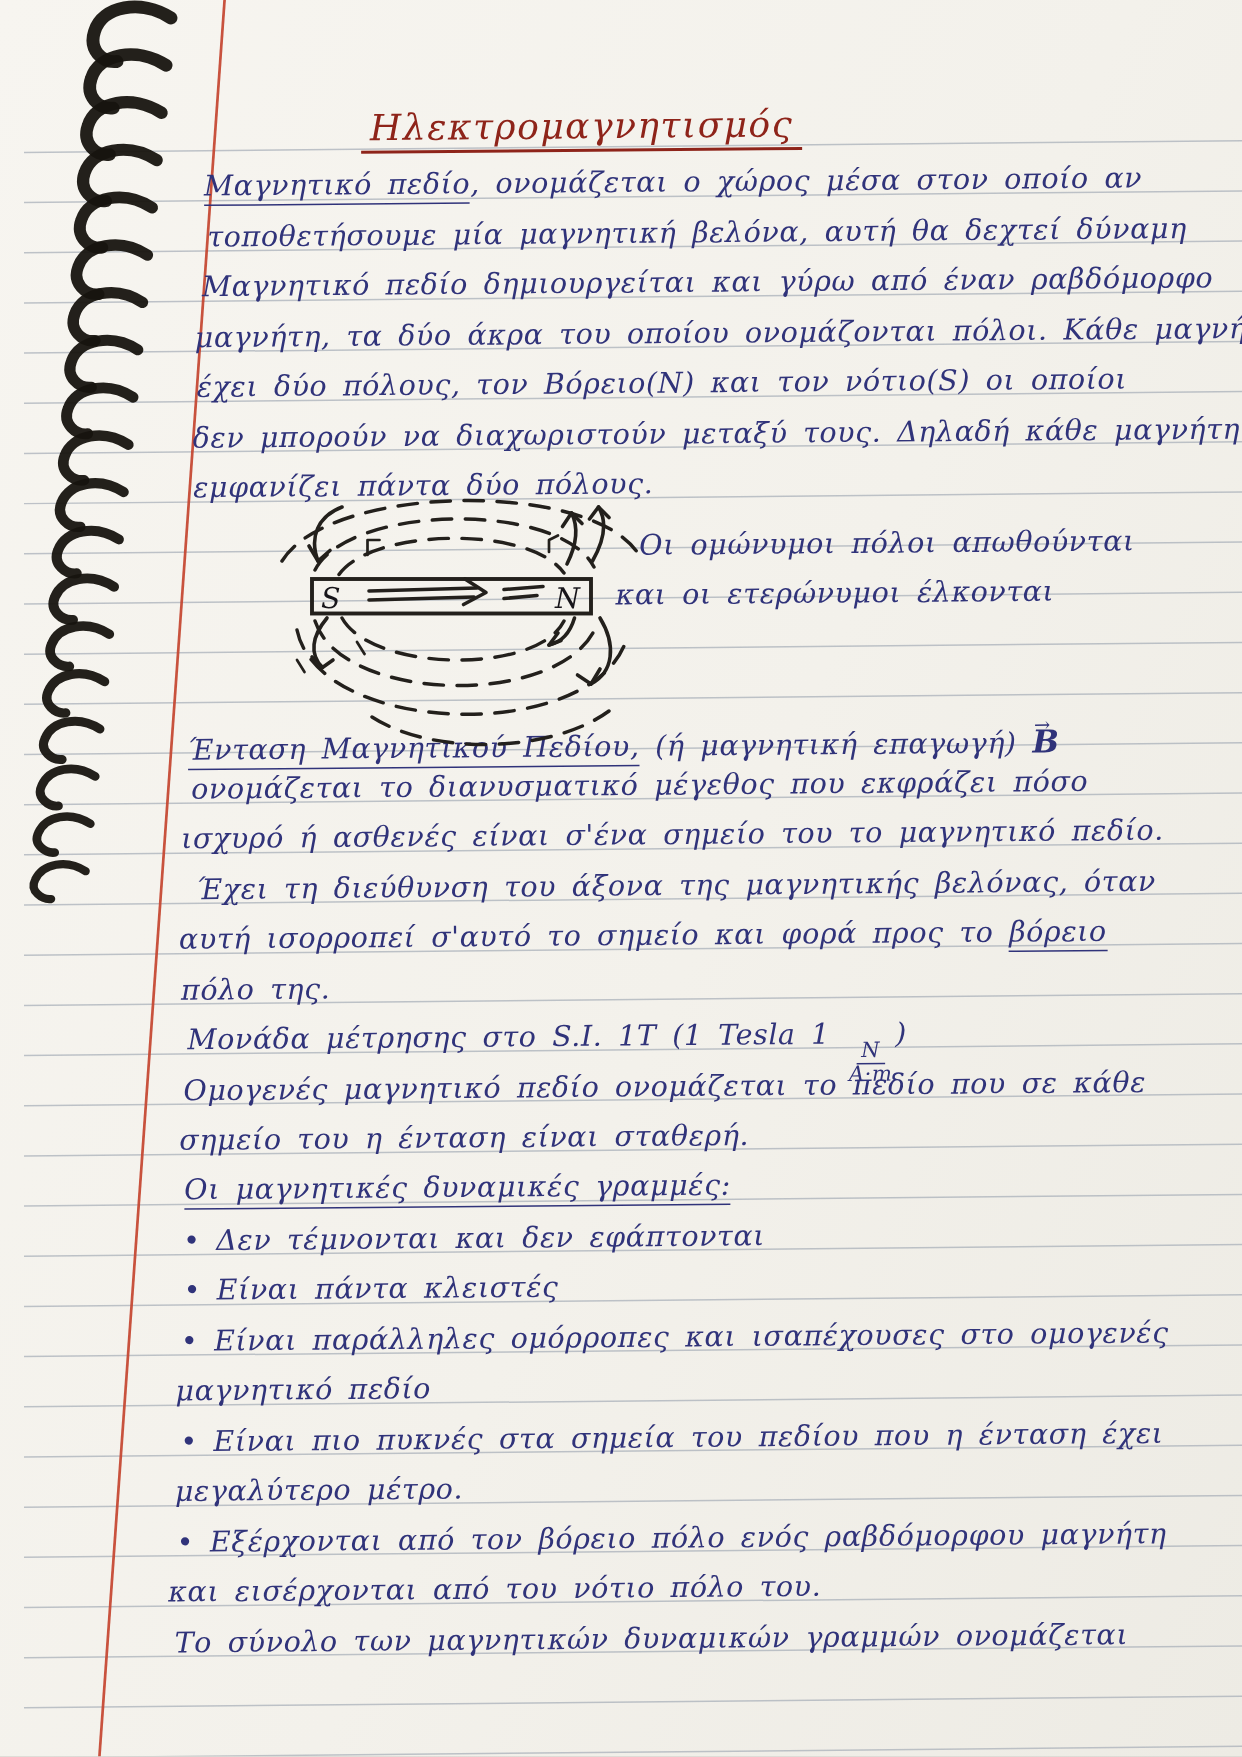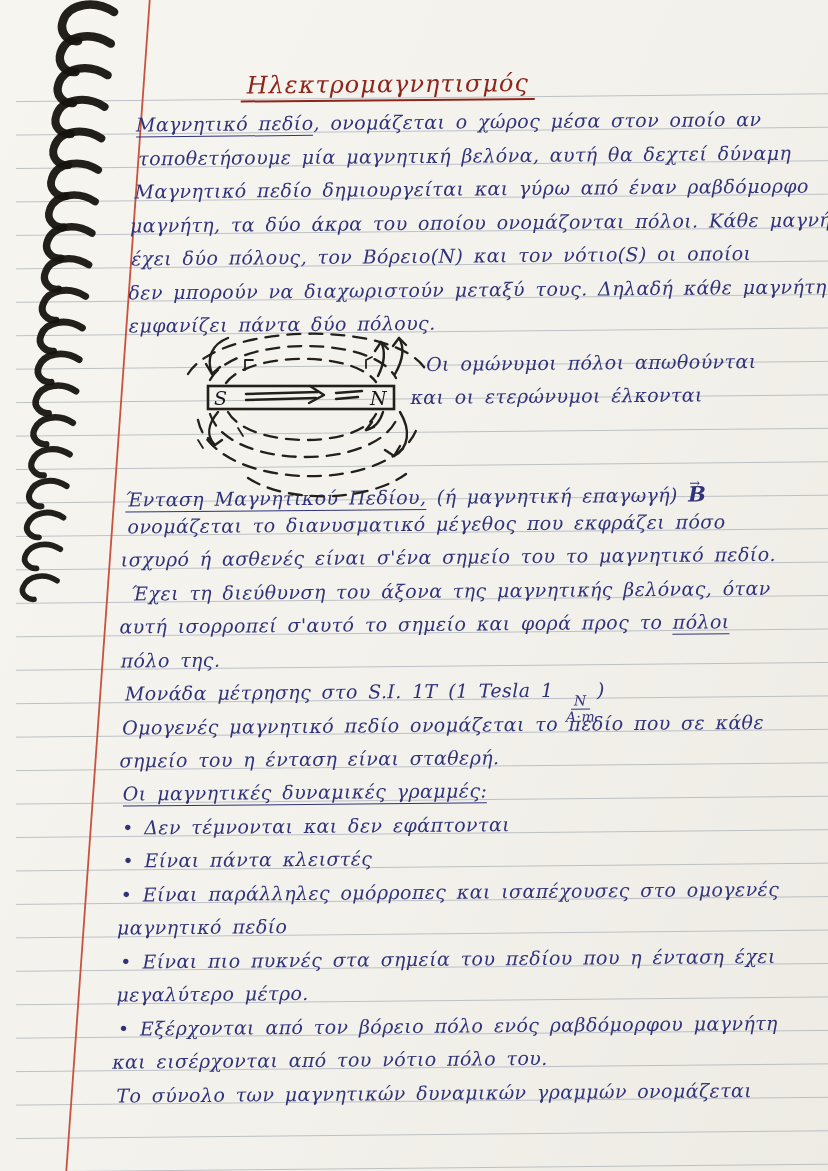--- a/index.html
+++ b/index.html
@@ -109,21 +109,21 @@
         <div class="hw-line" style="top: 211px; left: 133px;"><span class="">μαγνήτη, τα δύο άκρα του οποίου ονομάζονται πόλοι. Κάθε μαγνήτης</span></div>
         <div class="hw-line" style="top: 244px; left: 134px;"><span class="">έχει δύο πόλους, τον Βόρειο(N) και τον νότιο(S) οι οποίοι</span></div>
         <div class="hw-line" style="top: 278px; left: 131px;"><span class="">δεν μπορούν να διαχωριστούν μεταξύ τους. Δηλαδή κάθε μαγνήτης</span></div>
         <div class="hw-line" style="top: 311px; left: 131px;"><span class="">εμφανίζει πάντα δύο πόλους.</span></div>
         <div class="hw-line" style="top: 352px; left: 428px;"><span class="">Οι ομώνυμοι πόλοι απωθούνται</span></div>
         <div class="hw-line" style="top: 385px; left: 412px;"><span class="">και οι ετερώνυμοι έλκονται</span></div>
         <div class="hw-line" style="top: 484px; left: 126px;"><span class="u">Ένταση Μαγνητικού Πεδίου,</span><span class=""> (ή μαγνητική επαγωγή) </span><span class="vecB">B</span><span class="vec-arrow">→</span></div>
         <div class="hw-line" style="top: 512px; left: 128px;"><span class="">ονομάζεται το διανυσματικό μέγεθος που εκφράζει πόσο</span></div>
         <div class="hw-line" style="top: 545px; left: 121px;"><span class="">ισχυρό ή ασθενές είναι σ'ένα σημείο του το μαγνητικό πεδίο.</span></div>
         <div class="hw-line" style="top: 579px; left: 131px;"><span class="">Έχει τη διεύθυνση του άξονα της μαγνητικής βελόνας, όταν</span></div>
-        <div class="hw-line" style="top: 612px; left: 119px;"><span class="">αυτή ισορροπεί σ'αυτό το σημείο και φορά προς το </span><span class="u">πόλοι</span></div>
+        <div class="hw-line" style="top: 612px; left: 119px;"><span class="">αυτή ισορροπεί σ'αυτό το σημείο και φορά προς το </span><span class="u">βόρειο</span></div>
         <div class="hw-line" style="top: 646px; left: 120px; text-align: right;"><span class="">πόλο της.</span></div>
         <div class="hw-line" style="top: 679px; left: 124px;"><span class="">Μονάδα μέτρησης στο S.I.  1T (1 Tesla 1 </span><span class="frac">
             <span class="num">N</span>
             <span class="den">A·m</span>
           </span><span class="">)</span></div>
         <div class="hw-line" style="top: 713px; left: 121px;"><span class="">Ομογενές μαγνητικό πεδίο ονομάζεται το πεδίο που σε κάθε</span></div>
         <div class="hw-line" style="top: 746px; left: 118px;"><span class="">σημείο του η ένταση είναι σταθερή.</span></div>
         <div class="hw-line" style="top: 779px; left: 121px;"><span class="u">Οι μαγνητικές δυναμικές γραμμές:</span></div>
         <div class="hw-line" style="top: 813px; left: 120px;"><span class="">• Δεν τέμνονται και δεν εφάπτονται</span></div>
         <div class="hw-line" style="top: 846px; left: 120px;"><span class="">• Είναι πάντα κλειστές</span></div>

